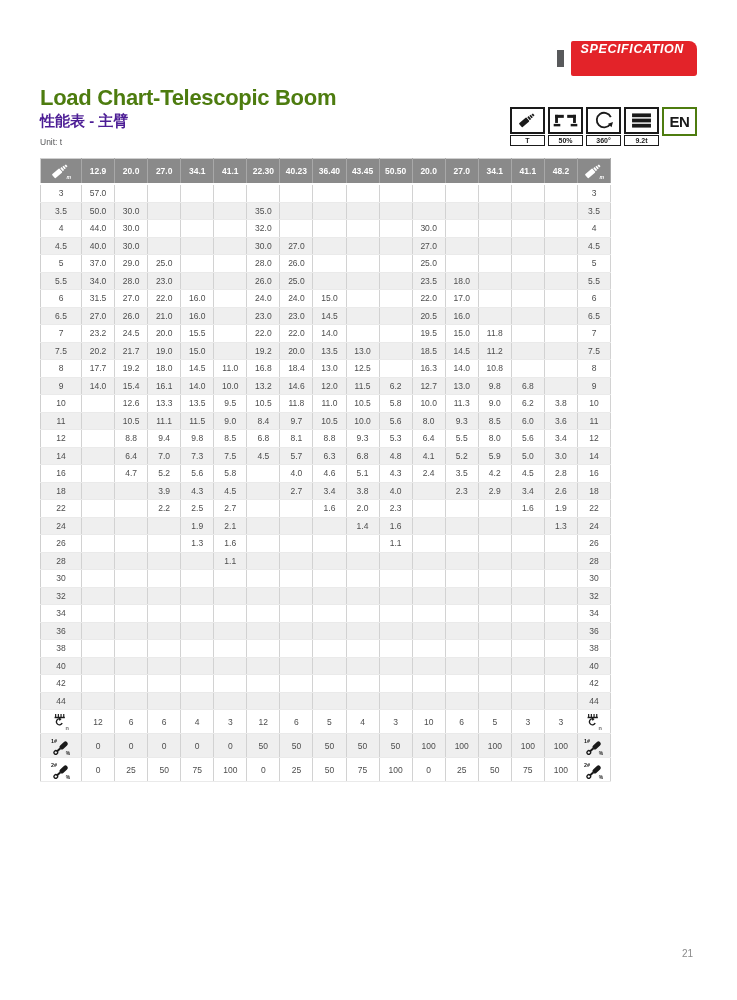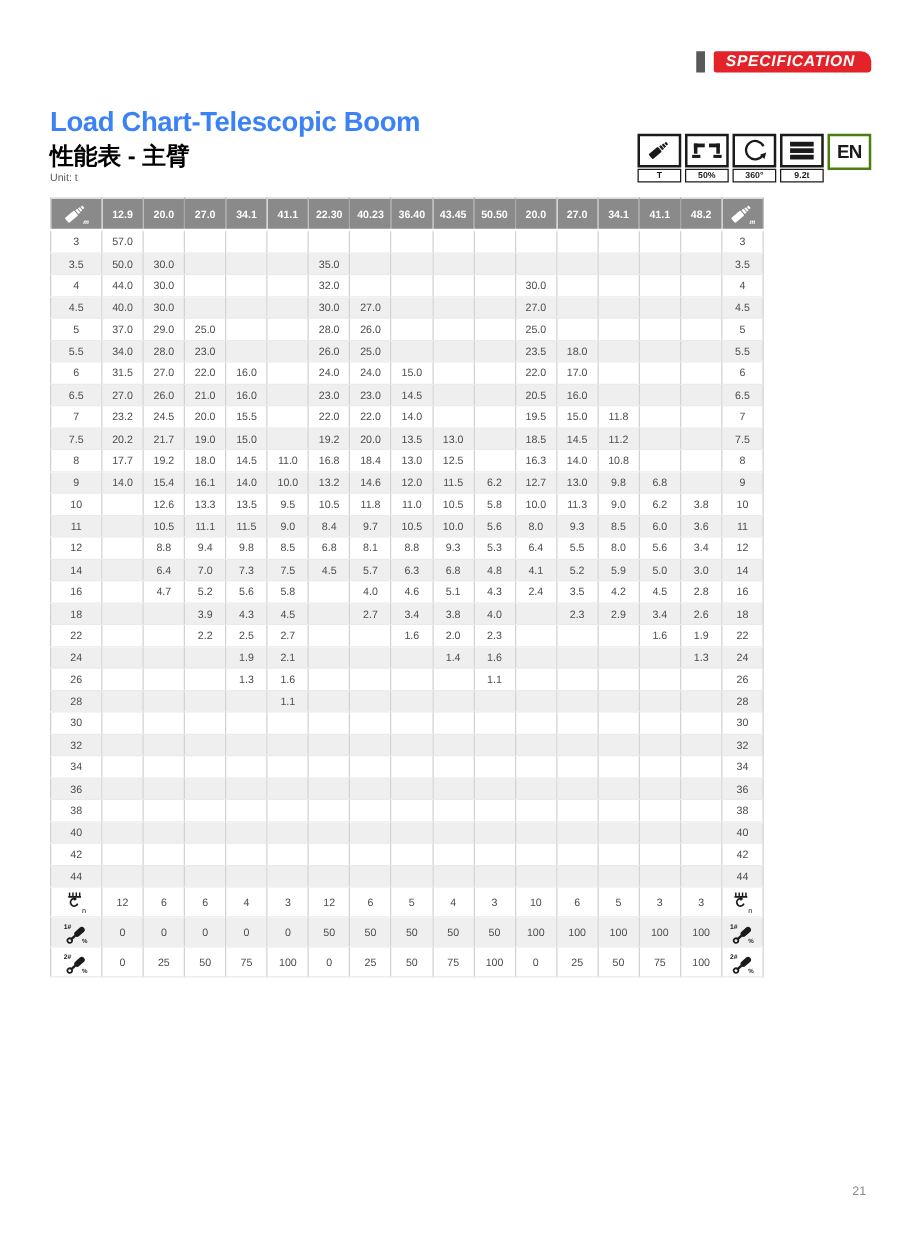--- a/index.html
+++ b/index.html
@@ -3,27 +3,27 @@
 <meta charset="utf-8">
 <style>
   html,body{margin:0;padding:0}
   body{width:737px;height:1000px;position:relative;background:#fff;
        font-family:"Liberation Sans",sans-serif;color:#4d4d4d;overflow:hidden}
 
   
   .spec-badge{position:absolute;top:41px;right:40px;display:flex;align-items:center;gap:7px}
   .spec-bar{width:7px;height:17px;background:#58595b}
   .spec-label{background:#e32329;color:#fff;font-weight:bold;font-style:italic;
-      font-size:12.5px;letter-spacing:.6px;line-height:17px;padding:0 13px 0 10px;
+      font-size:12.5px;letter-spacing:.6px;line-height:17px;padding:0 13px 18px 10px;
       border-radius:2px 8px 3px 2px}
 
   
-  .page-title{position:absolute;left:40px;top:85px;color:#3b82f6;font-size:22px;
+  .page-title{position:absolute;left:40px;top:85px;color:#4d7c0f;font-size:22px;
       font-weight:bold;letter-spacing:-.3px}
-  .page-subtitle{position:absolute;left:40px;top:112px;color:#000000;font-size:19px;font-weight:bold}
+  .page-subtitle{position:absolute;left:40px;top:112px;color:#4c1d95;font-size:15px;font-weight:bold}
   .unit-note{position:absolute;left:40px;top:137px;color:#58595b;font-size:8.5px}
 
   
   .cfg{position:absolute;top:107px;right:40px;display:flex;gap:3px;align-items:flex-start}
   .cfg-box{width:35px}
   .cfg-icon{height:27px;border:2px solid #1a1a1a;display:flex;align-items:center;
       justify-content:center;background:#fff;box-sizing:border-box}
   .cfg-lab{margin-top:1px;border:1px solid #1a1a1a;font-size:7px;font-weight:bold;
       text-align:center;padding:1px 0;color:#1a1a1a}
   .cfg-en{width:35px;height:29px;border:2px solid #4d7c0f;box-sizing:border-box;

